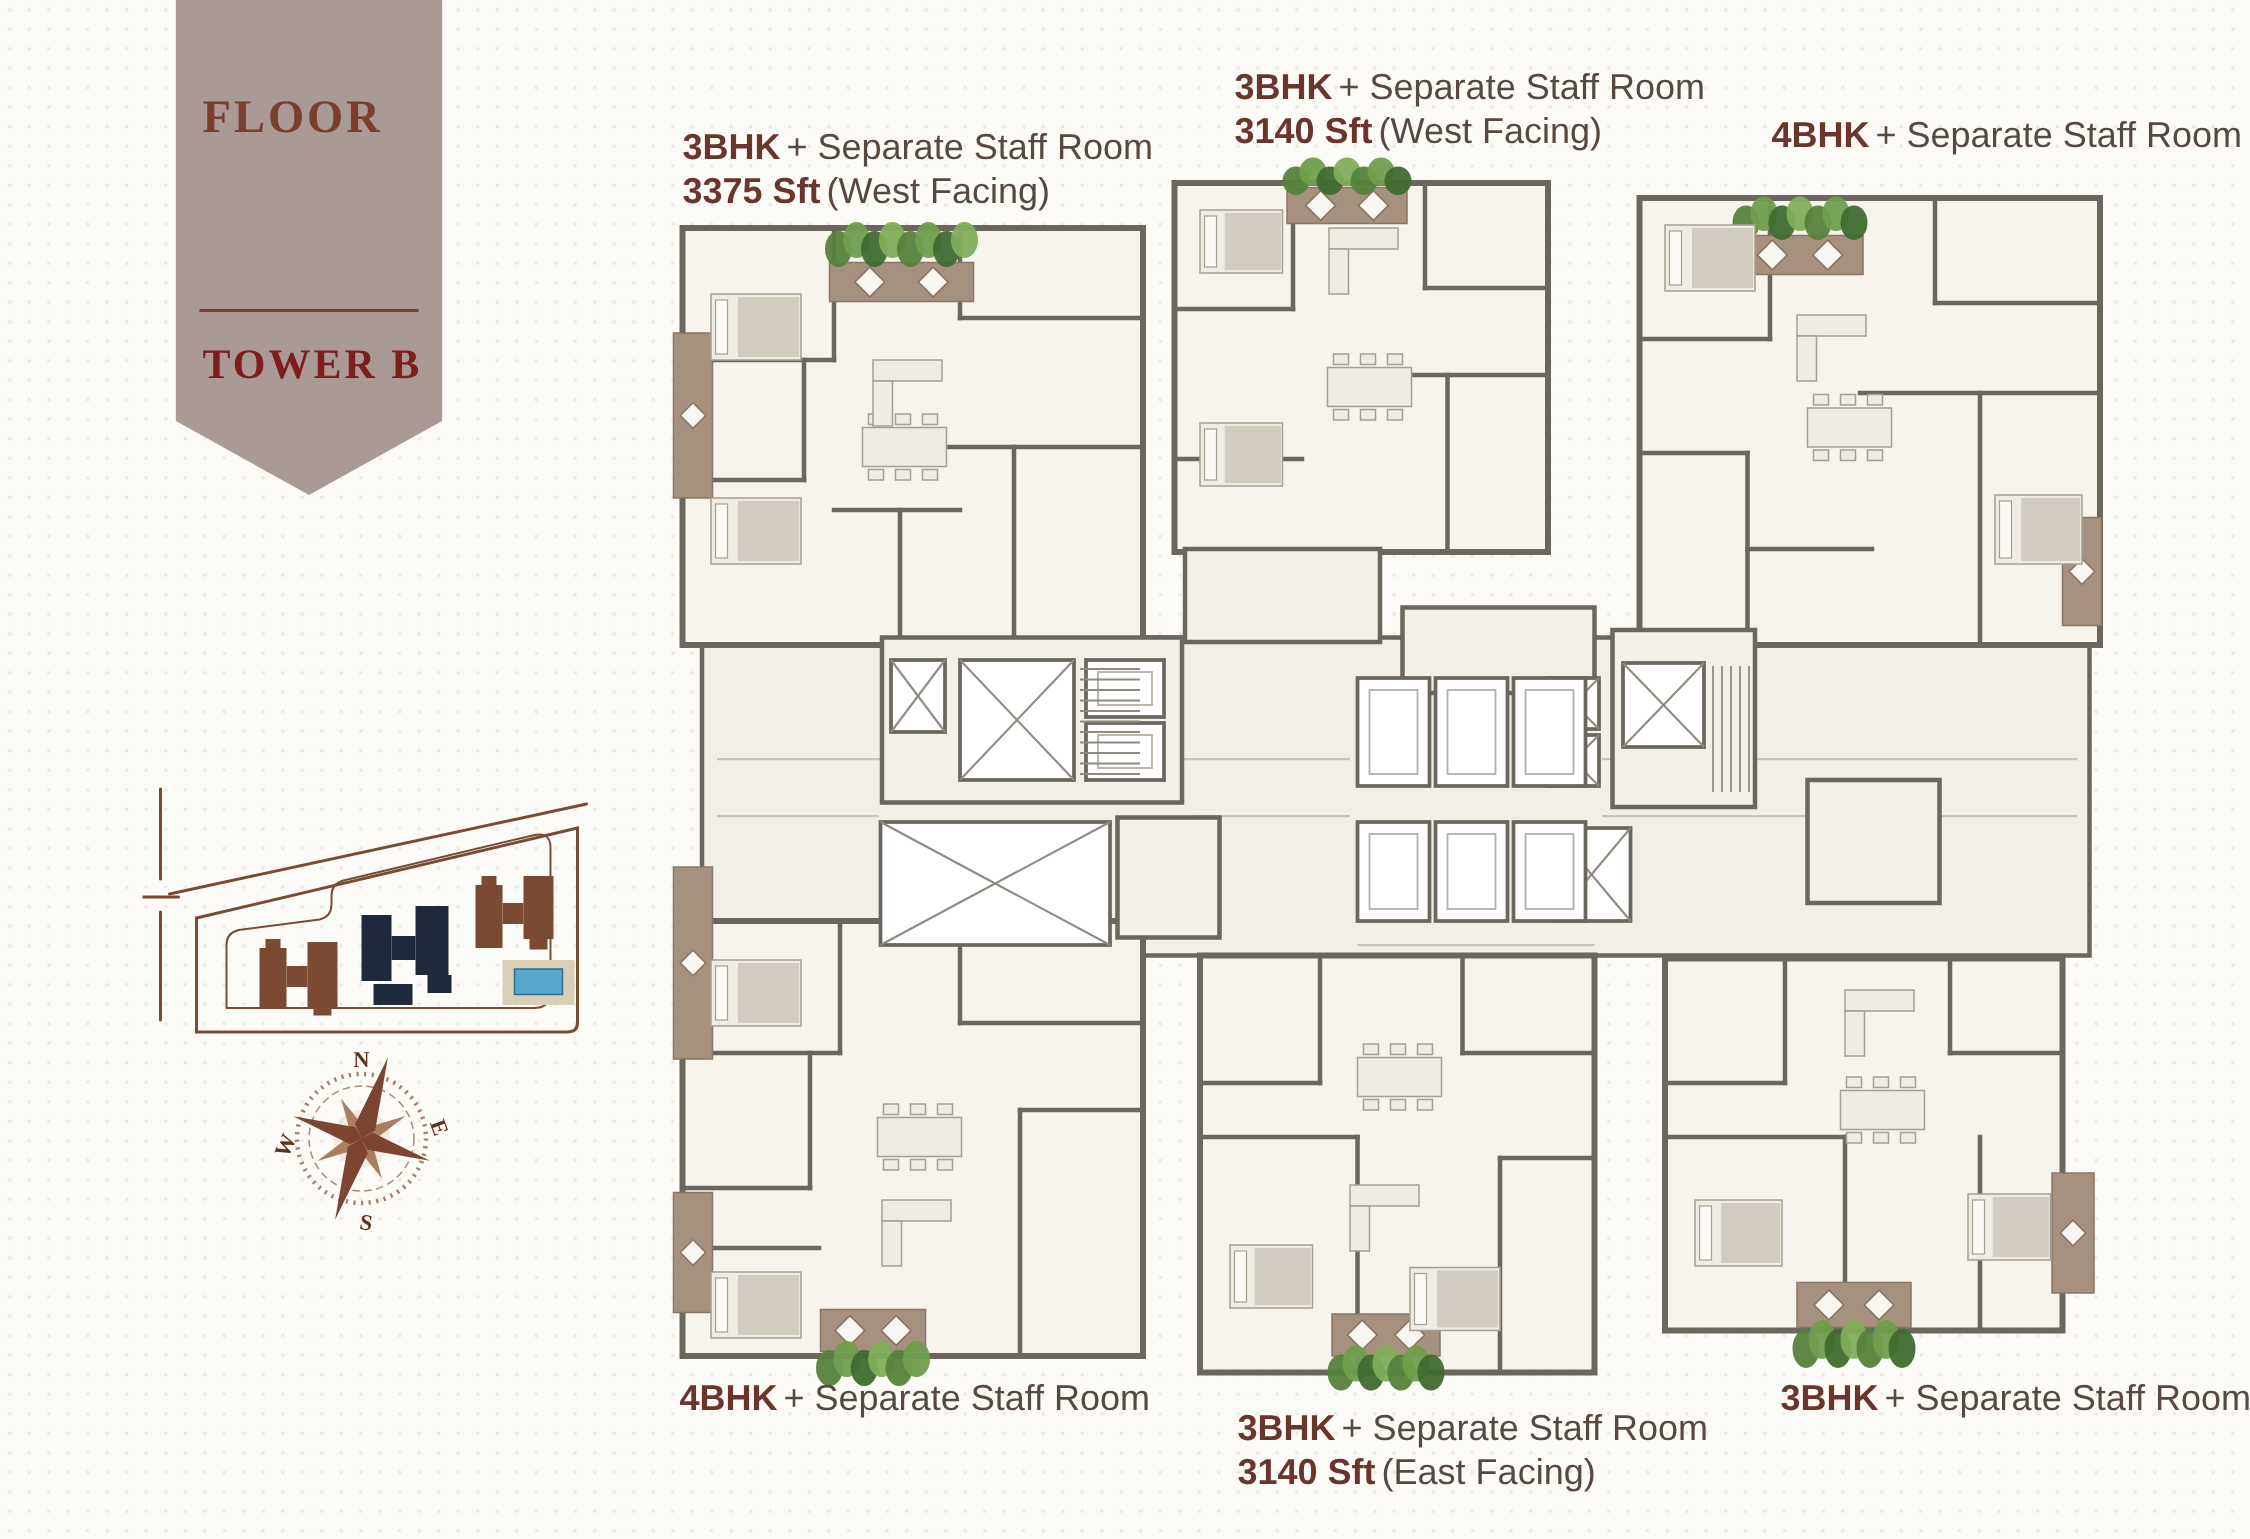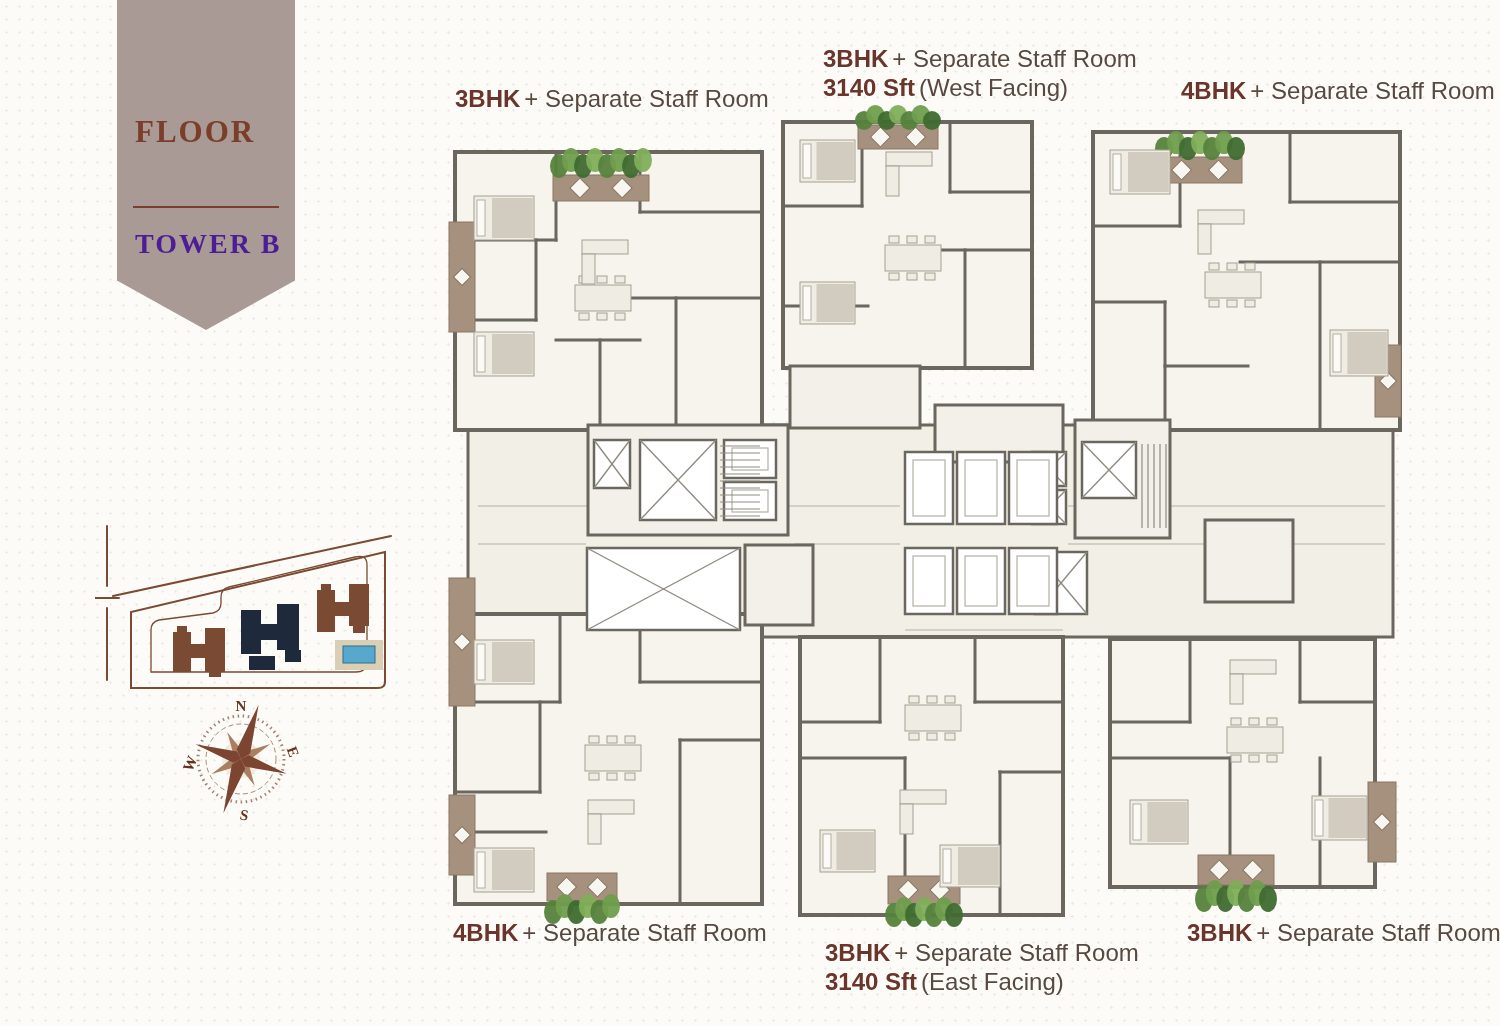--- a/index.html
+++ b/index.html
@@ -15,27 +15,27 @@
     position:absolute;left:117px;top:0;width:178px;height:330px;
     background:#a99a96;
     clip-path:polygon(0 0,100% 0,100% 85%,50% 100%,0 85%);
     filter:drop-shadow(2px 3px 3px rgba(80,60,50,.18));
   }
   .banner .ttl{
     font-family:"Liberation Serif",serif;font-weight:bold;
     color:#7b3e2b;font-size:31px;letter-spacing:2px;line-height:40px;
     padding-left:18px;
   }
-  .banner .ttl.first{padding-top:112px;}
+  .banner .ttl.first{padding-top:58px;}
   .banner .rule{position:absolute;left:16px;top:206px;width:146px;height:0;
     border-top:2px solid #7b3e2b;}
   .banner .twr{
     position:absolute;left:18px;top:228px;
     font-family:"Liberation Serif",serif;font-weight:bold;
-    color:#4c1d95;font-size:28px;letter-spacing:2px;
+    color:#7f1d1d;font-size:28px;letter-spacing:2px;
   }
   
   .unit-label{position:absolute;font-size:24px;line-height:29px;color:#574840;white-space:nowrap;}
   .unit-label b{color:#6a352a;font-weight:bold;margin-right:4px;}
   
   svg{position:absolute;display:block;}
   .room{fill:#f7f4ee;stroke:#6b675f;stroke-width:4;}
   .corr{fill:#f2efe7;stroke:#6b675f;stroke-width:3;}
   .blk{fill:#f3f0e9;stroke:#6b675f;stroke-width:3;}
   .wall{stroke:#6b675f;stroke-width:3;fill:none;stroke-linecap:square;}
@@ -419,20 +419,21 @@
       </g>
     </g>
     <text class="compass-letter" x="58" y="15" text-anchor="middle">N</text>
     <text class="compass-letter" x="109" y="60" text-anchor="middle" transform="rotate(70 109 56)">E</text>
     <text class="compass-letter" x="61" y="124" text-anchor="middle" transform="rotate(10 61 120)">S</text>
     <text class="compass-letter" x="8" y="72" text-anchor="middle" transform="rotate(-66 8 68)">W</text>
   </svg>
 
   <div class="unit-label" style="left:455px;top:84px">
     <div><b>3BHK</b><span>+ Separate Staff Room</span></div>
+    <div><b>3375 Sft</b><span>(West Facing)</span></div>
   </div>
   <div class="unit-label" style="left:823px;top:44px">
     <div><b>3BHK</b><span>+ Separate Staff Room</span></div>
     <div><b>3140 Sft</b><span>(West Facing)</span></div>
   </div>
   <div class="unit-label" style="left:1181px;top:76px">
     <div><b>4BHK</b><span>+ Separate Staff Room</span></div>
   </div>
   <div class="unit-label" style="left:453px;top:918px">
     <div><b>4BHK</b><span>+ Separate Staff Room</span></div>

